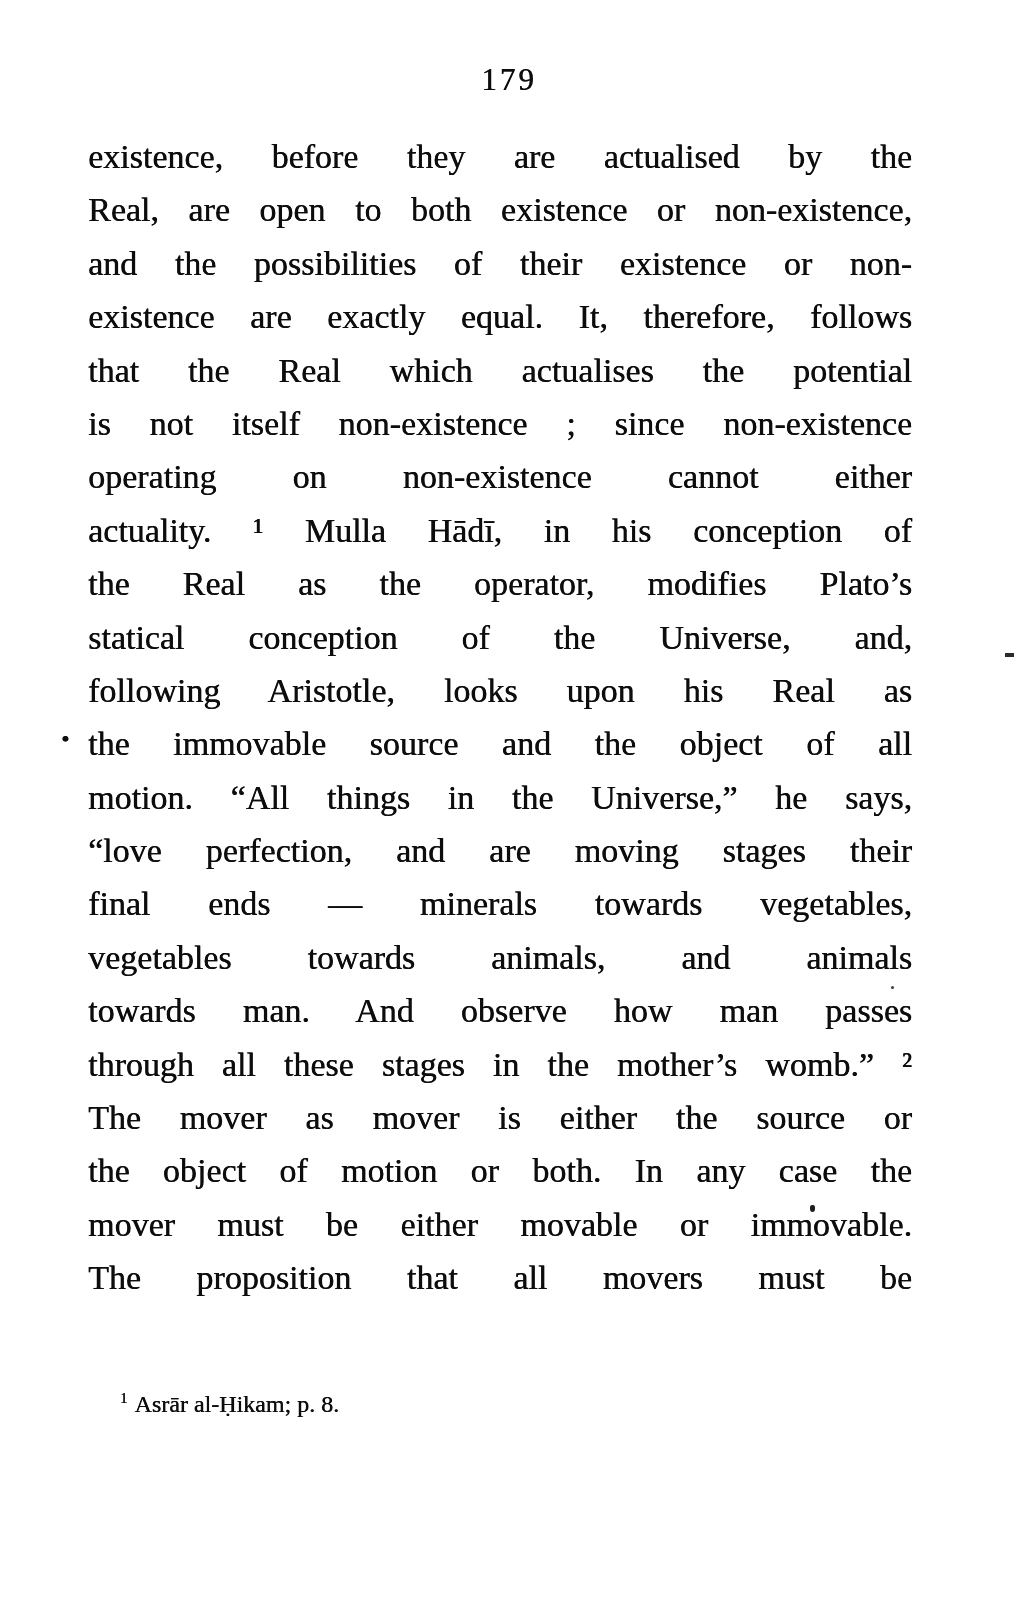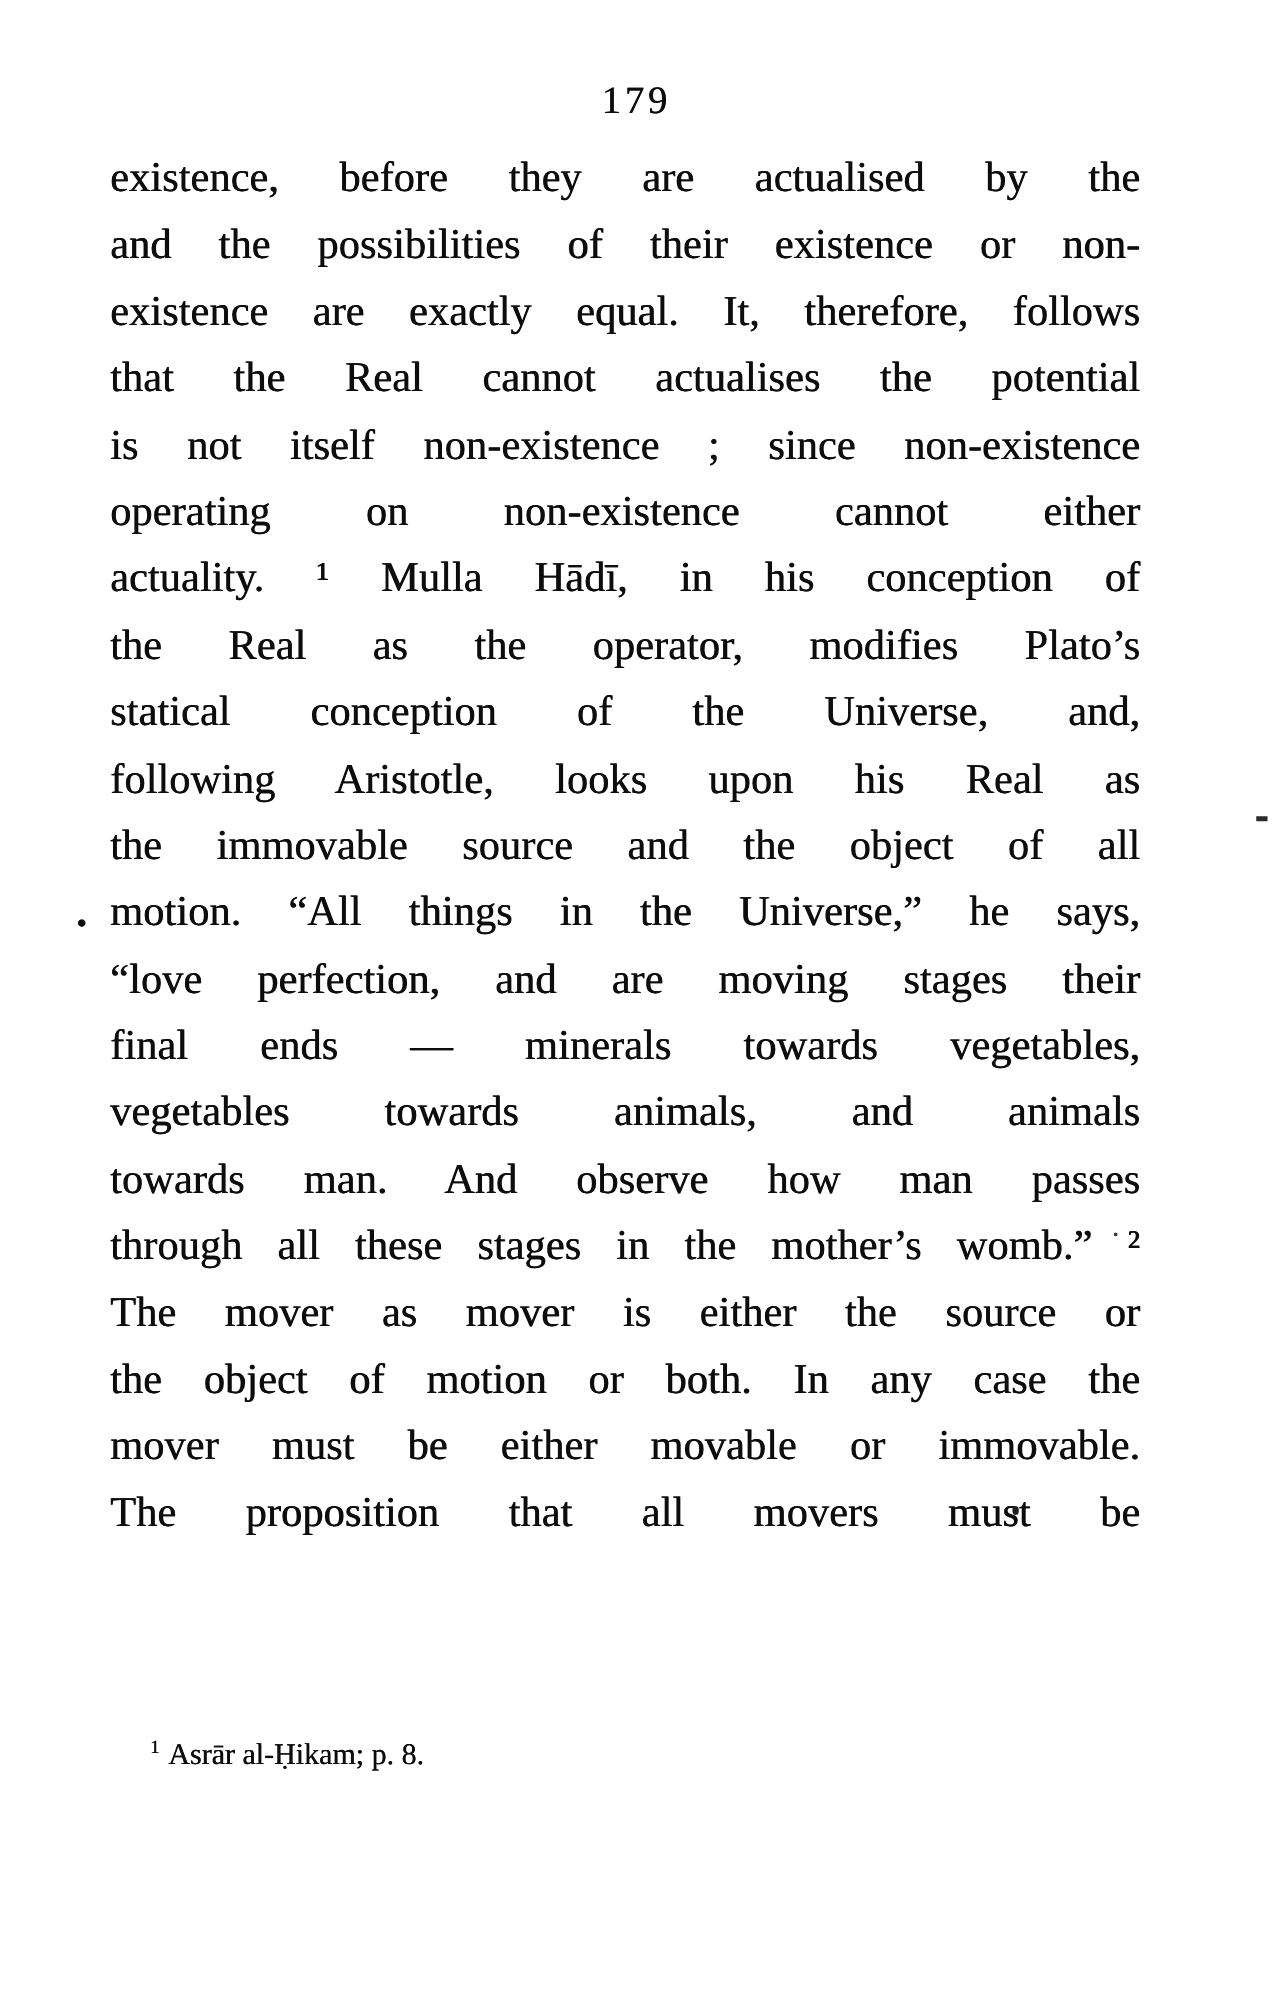--- a/index.html
+++ b/index.html
@@ -21,21 +21,21 @@
     top: 62px;
     left: 0;
     width: 100%;
     text-align: center;
     font-size: 31px;
     letter-spacing: 3px;
     text-shadow: 0.4px 0 0 currentColor;
   }
   .body-text {
     position: absolute;
-    top: 116px;
+    top: 130px;
     left: 88px;
     width: 824px;
     font-family: Liberation Serif, serif;
   }
   .body-line {
     font-size: 34px;
     line-height: 53.4px;
     height: 53.4px;
     text-align: justify;
     text-align-last: justify;
@@ -94,23 +94,24 @@
 </style>
 </head>
 <body>
 
 <div class="page">
 
   <div class="page-number">179</div>
 
   <div class="body-text">
     <div class="body-line">existence, before they are actualised by the</div>
+    <div class="body-line">Real, are open to both existence or non-existence,</div>
     <div class="body-line">and the possibilities of their existence or non-</div>
     <div class="body-line">existence are exactly equal. It, therefore, follows</div>
-    <div class="body-line">that the Real cannot actualises the potential</div>
+    <div class="body-line">that the Real which actualises the potential</div>
     <div class="body-line">is not itself non-existence ; since non-existence</div>
     <div class="body-line">operating on non-existence cannot either</div>
     <div class="body-line">actuality. ¹ Mulla Hādī, in his conception of</div>
     <div class="body-line">the Real as the operator, modifies Plato’s</div>
     <div class="body-line">statical conception of the Universe, and,</div>
     <div class="body-line">following Aristotle, looks upon his Real as</div>
     <div class="body-line">the immovable source and the object of all</div>
     <div class="body-line">motion. “All things in the Universe,” he says,</div>
     <div class="body-line">“love perfection, and are moving stages their</div>
     <div class="body-line">final ends — minerals towards vegetables,</div>

